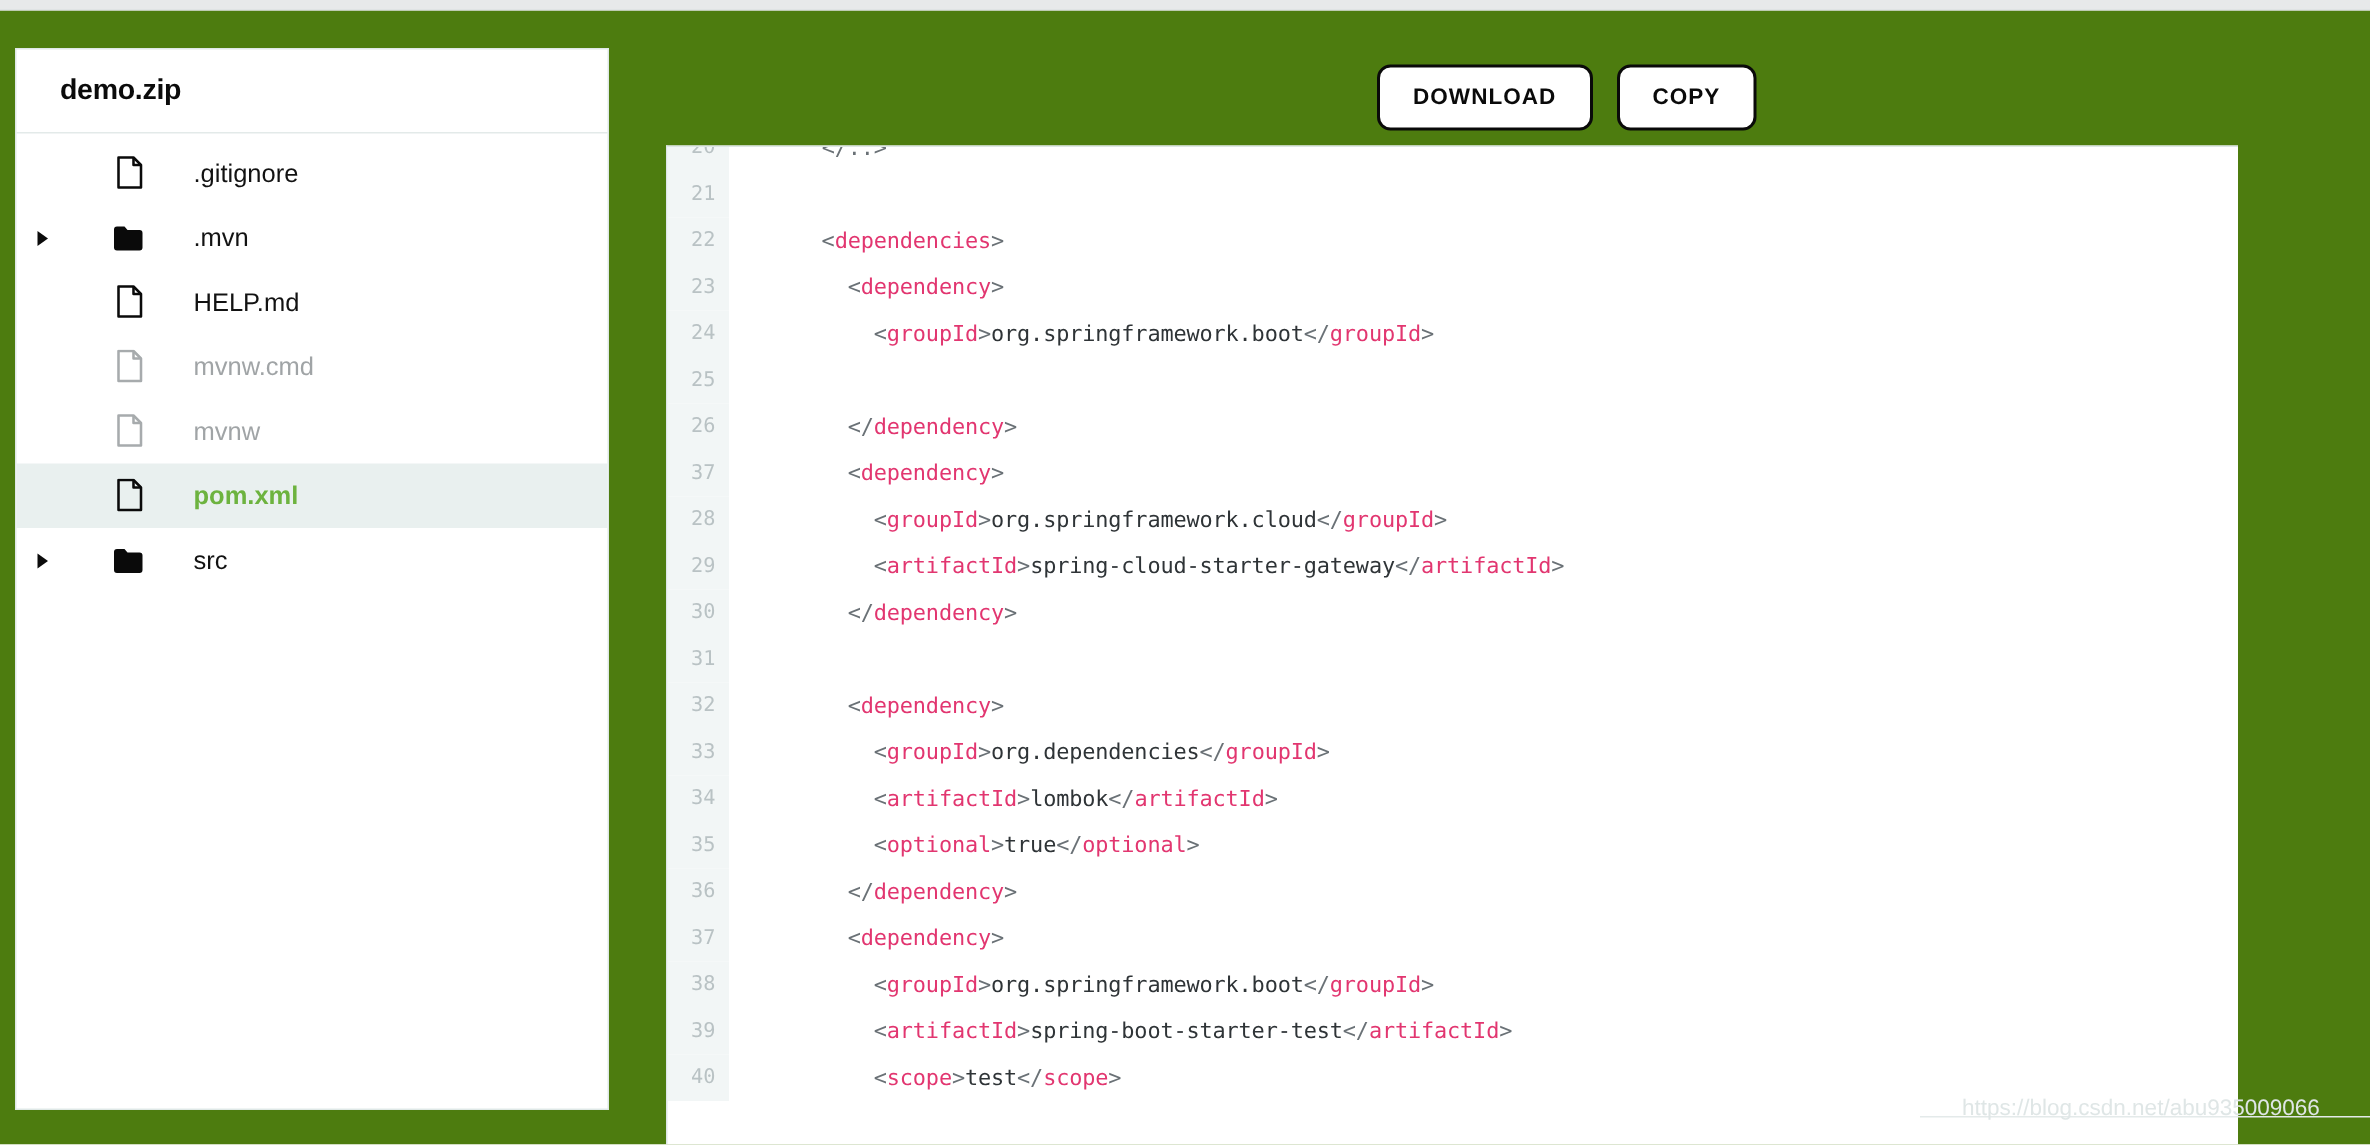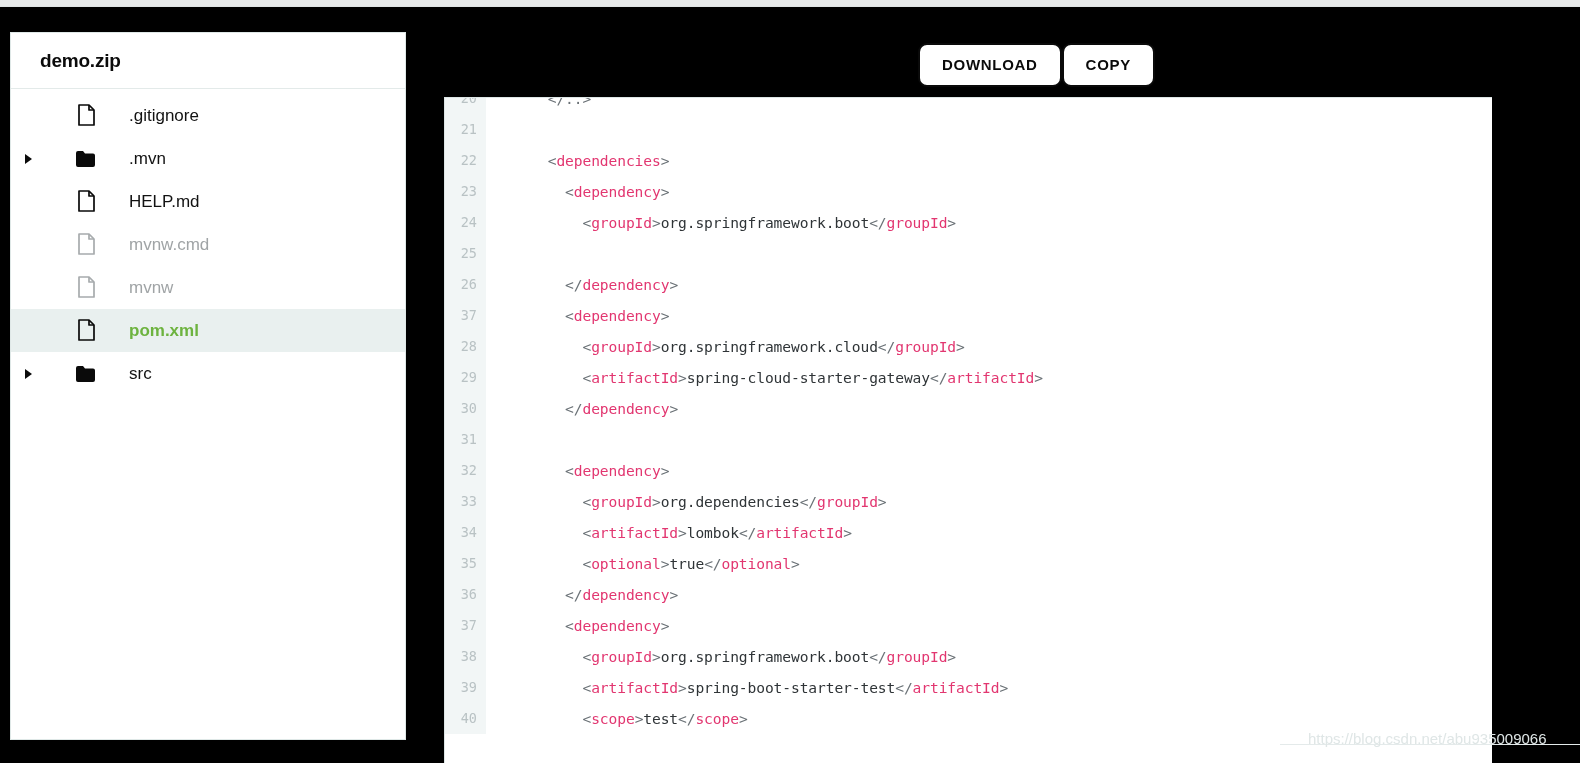--- a/index.html
+++ b/index.html
@@ -3,21 +3,21 @@
 <meta charset="utf-8">
 <style>
   * { box-sizing: border-box; }
   html, body {
     margin: 0; padding: 0;
     width: 1580px; height: 763px;
     background: #ffffff;
     font-family: "Liberation Sans", sans-serif;
     overflow: hidden;
   }
-  #root { position: relative; width: 1580px; height: 763px; background: #000000; }
+  #root { position: relative; width: 1580px; height: 763px; background: #4d7c0f; }
 
   
   .topbar {
     position: absolute; left: 0; top: 0; width: 1580px; height: 7px;
     background: #e7e9ea;
     border-bottom: 1px solid #dfe3e4;
   }
 
   
   .tree-panel {
@@ -61,21 +61,21 @@
   }
   .tree-label {
     font-size: 17px; color: #121212; white-space: nowrap;
   }
   .tree-row.muted .tree-label { color: #a0a4a6; }
   .tree-row.accent .tree-label { color: #6db33f; font-weight: bold; }
 
   
   .actions {
     position: absolute; left: 918px; top: 43px;
-    display: flex; align-items: flex-start;
+    display: flex; gap: 16px; align-items: flex-start;
   }
   .btn {
     border: 2px solid #0a0a0a;
     border-radius: 9px;
     background: #ffffff;
     color: #0a0a0a;
     font-family: "Liberation Sans", sans-serif;
     font-size: 15px;
     font-weight: bold;
     letter-spacing: 0.7px;

